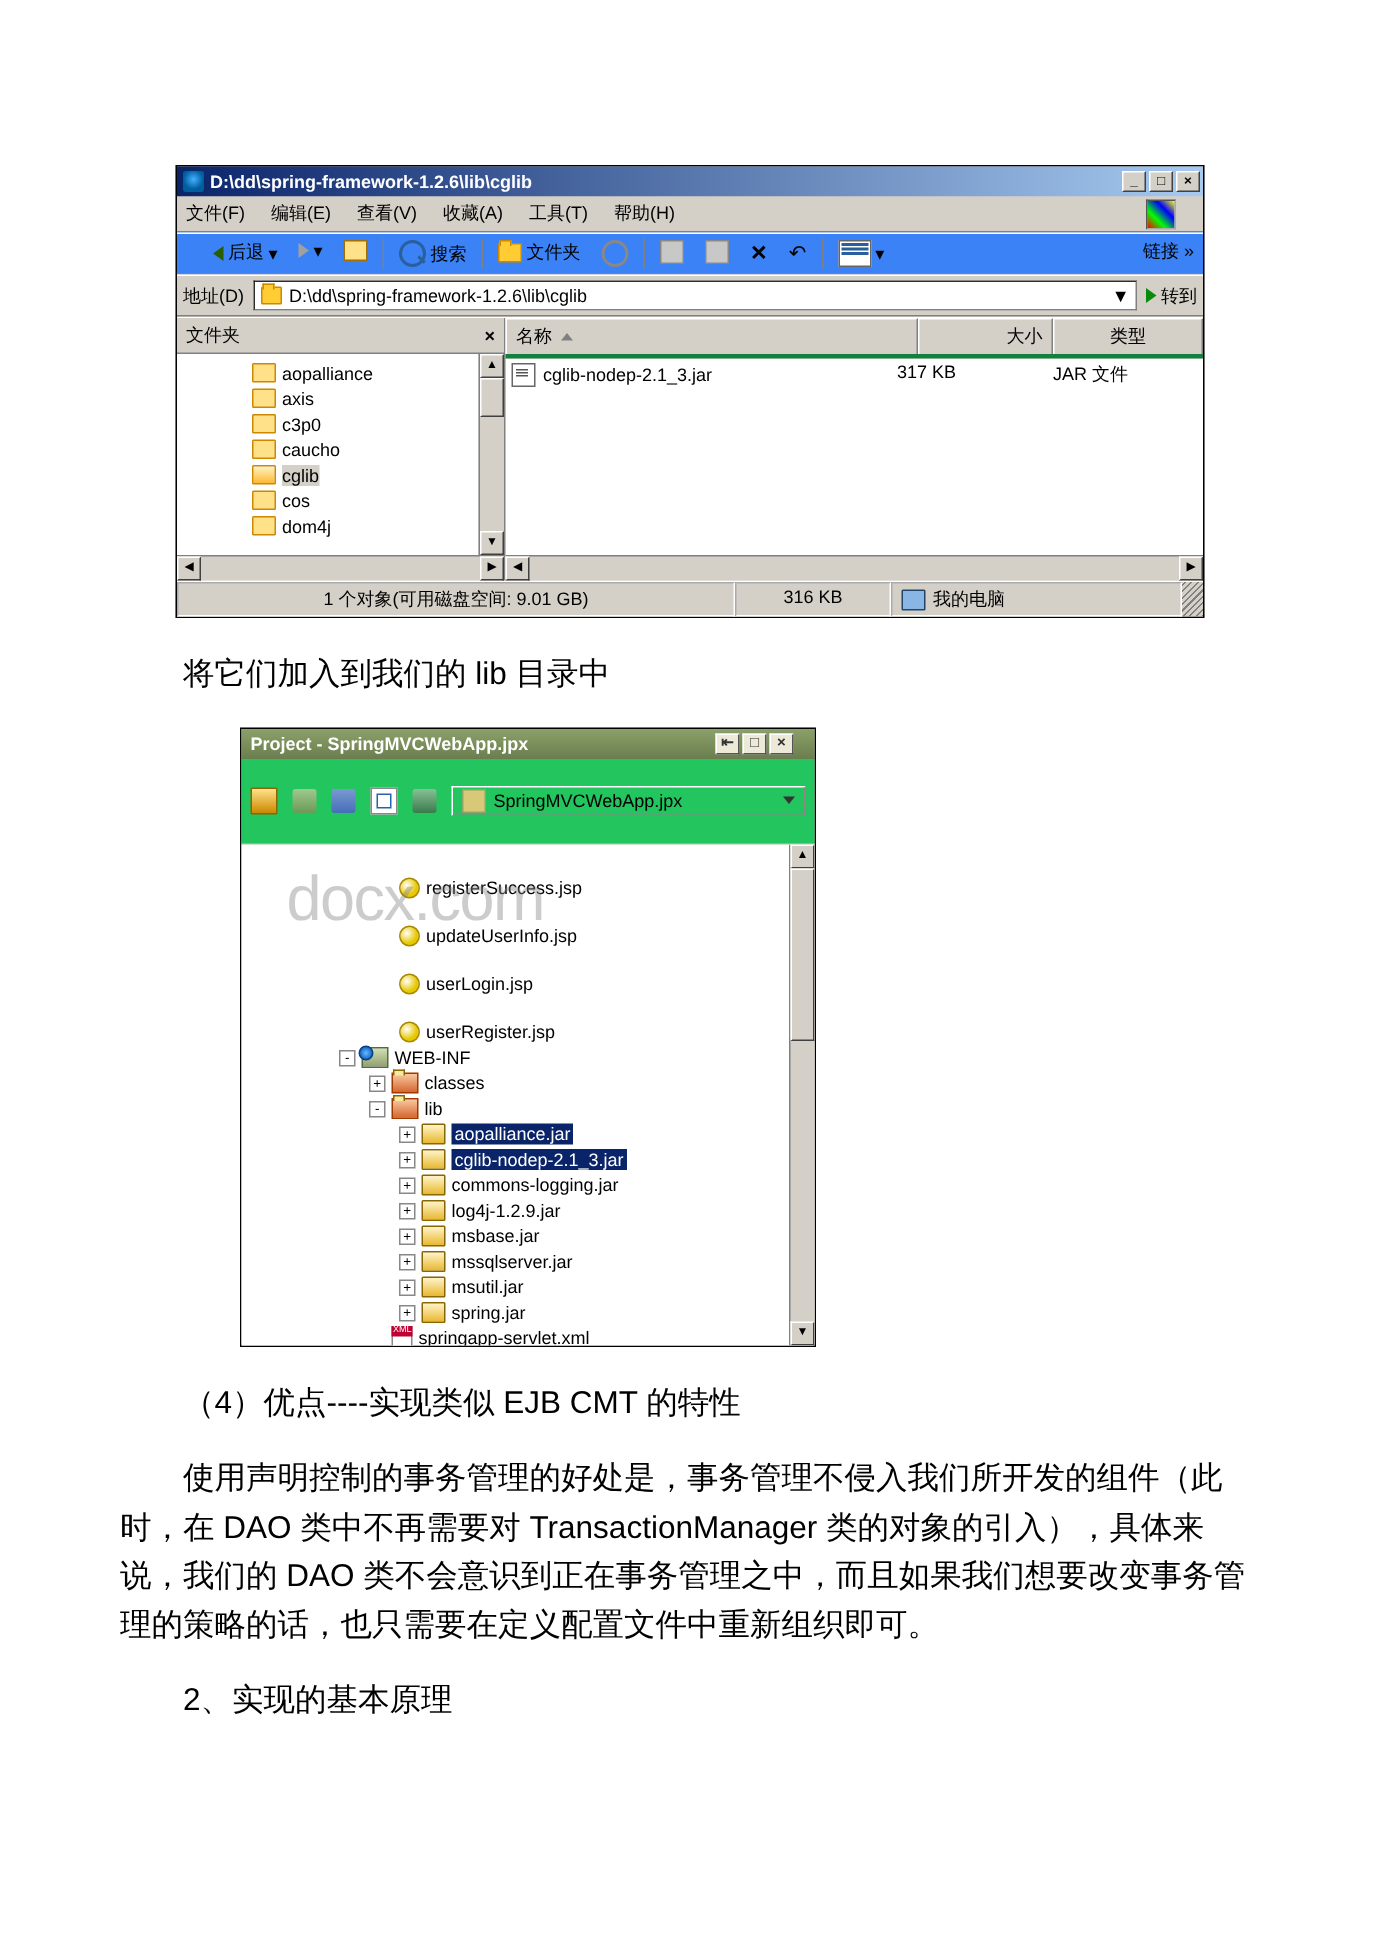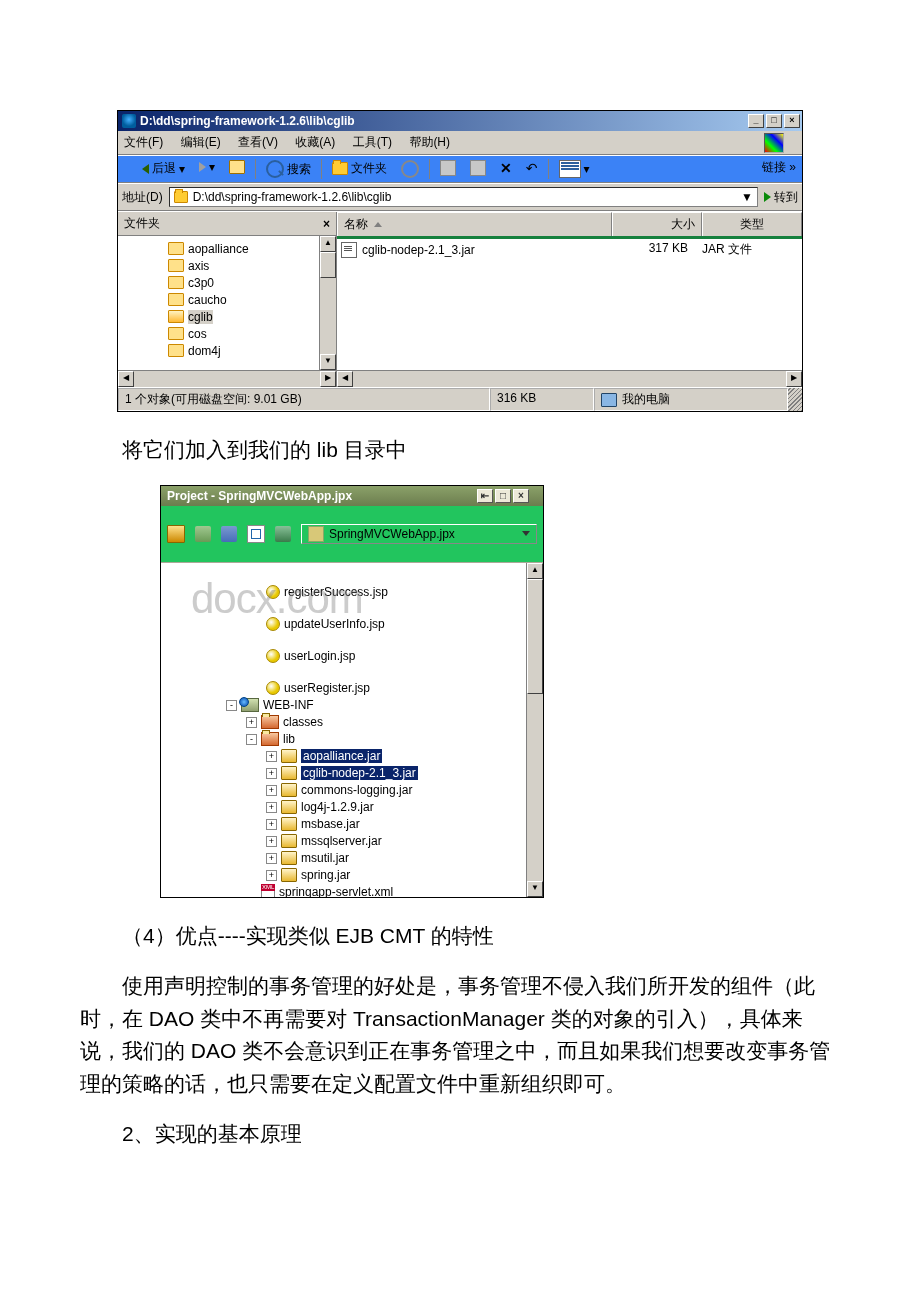--- a/index.html
+++ b/index.html
@@ -145,26 +145,26 @@
 
   .files-pane{flex:1;display:flex;flex-direction:column;position:relative;}
   .col-hdrs{display:flex;background:#d4d0c8;border-bottom:3px solid #15803d;}
   .col-h{border-right:1px solid #808080;padding:3px 6px;border-top:1px solid #fff;border-left:1px solid #fff;box-sizing:border-box;}
   .col-h.name{flex:1;display:flex;align-items:center;gap:6px;}
   .sort-tri{width:0;height:0;border-left:4px solid transparent;border-right:4px solid transparent;border-bottom:5px solid #808080;}
   .col-h.size{width:90px;text-align:right;}
   .col-h.type{width:100px;text-align:center;}
   .file-row{display:flex;padding:2px 0;}
   .fc-name{flex:1;display:flex;align-items:center;gap:5px;padding-left:4px;}
-  .fc-size{width:90px;text-align:right;padding-right:8px;}
+  .fc-size{width:90px;text-align:left;padding-right:8px;}
   .fc-type{width:100px;padding-left:6px;}
   .jar-ico{width:14px;height:14px;background:#fff;border:1px solid #666;position:relative;}
   .jar-ico:before{content:'';position:absolute;left:2px;top:3px;width:8px;height:1px;background:#555;box-shadow:0 2px #555,0 4px #555;}
 
-  .statusbar{background:#d4d0c8;border-top:1px solid #fff;display:flex;font-size:12px;}
+  .statusbar{background:#d4d0c8;border-top:1px solid #fff;display:flex;font-size:12px;text-align:center;}
   .sb-cell{border:1px inset #fff;padding:2px 6px;}
   .sb-cell:first-child{flex:1;}
   .sb-cell.mid{width:90px;}
   .sb-cell.right{width:180px;display:flex;align-items:center;gap:5px;}
   .pc-ico{width:14px;height:12px;background:#89b6e4;border:1px solid #224466;border-radius:1px;}
   .grip{width:14px;background:repeating-linear-gradient(-45deg,#808080,#808080 1px,transparent 1px,transparent 3px);}
 
   
   .jbuilder{
     width:382px;margin:0 0 22px 80px;

